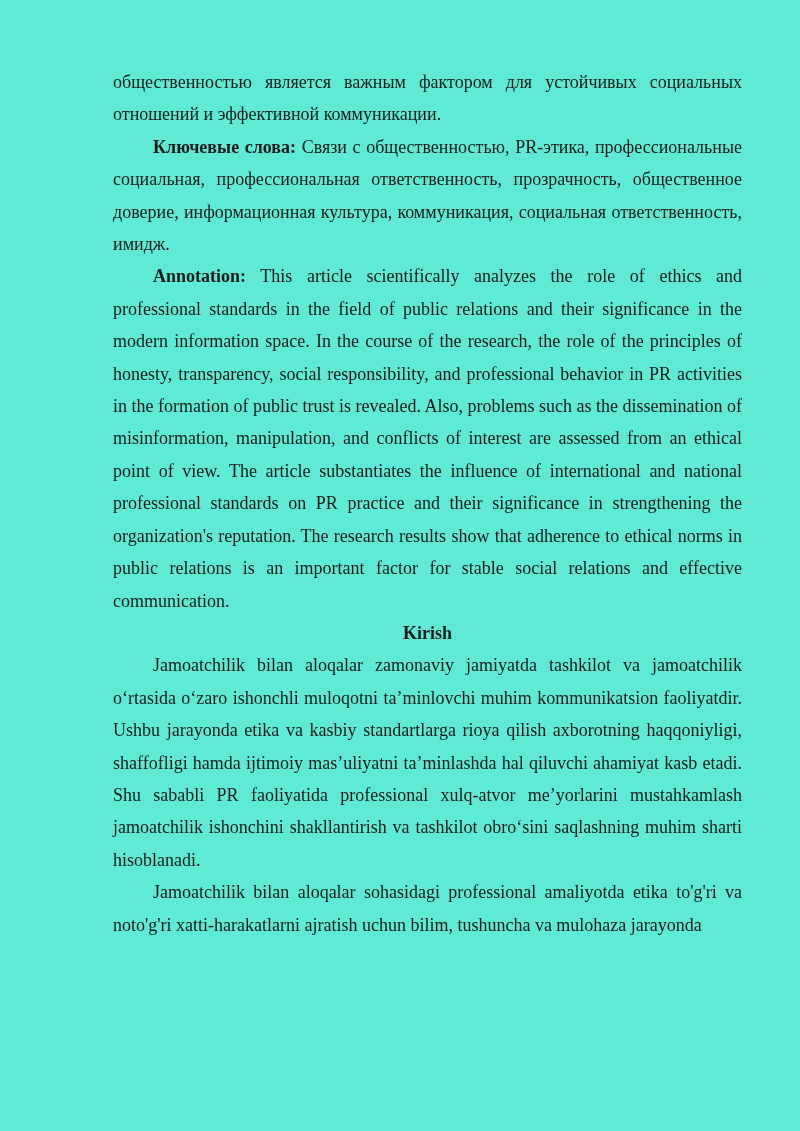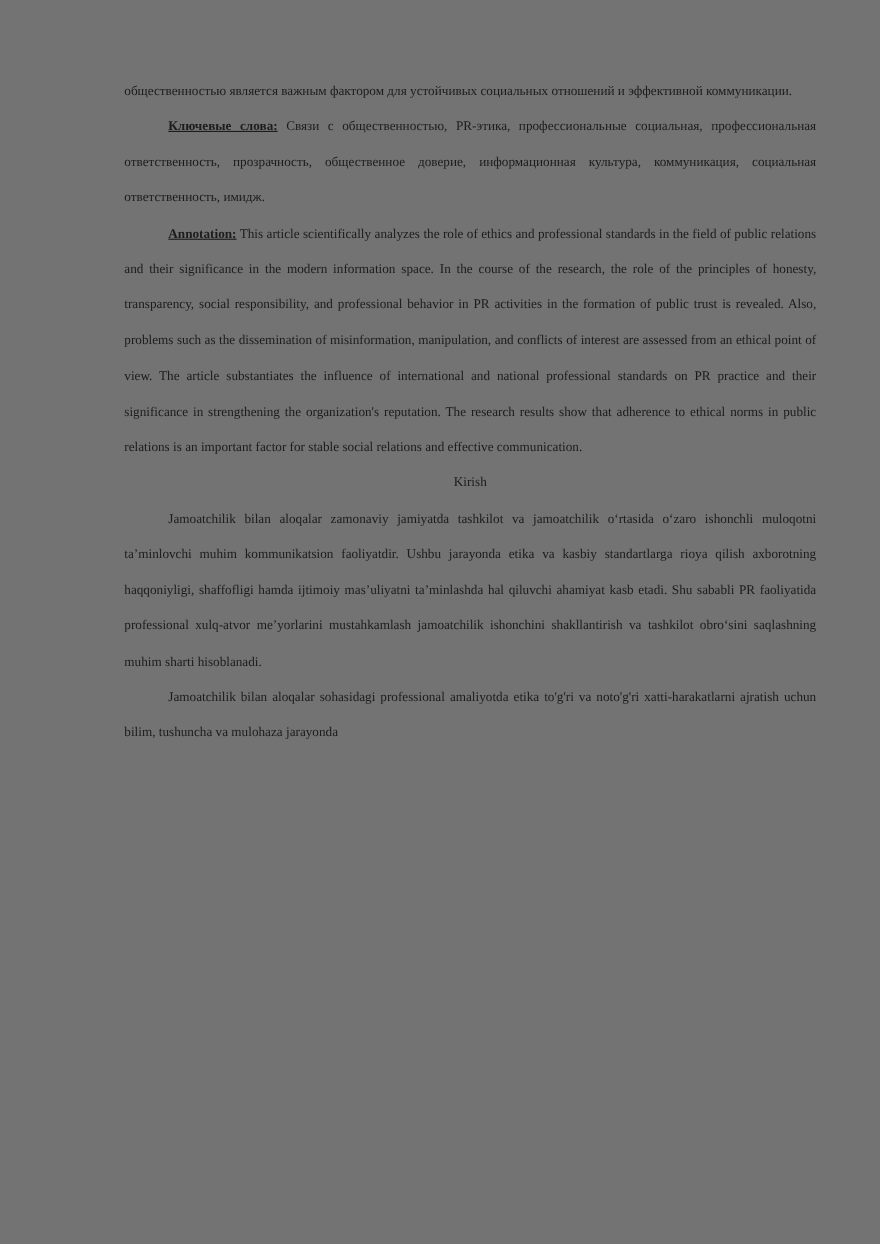--- a/index.html
+++ b/index.html
@@ -5,44 +5,43 @@
   html, body {
     margin: 0;
     padding: 0;
     background: #ffffff;
   }
   .page {
     position: relative;
     width: 800px;
     height: 1131px;
     box-sizing: border-box;
-    background: #737373;
+    background: #5eead4;
     color: #1c1c1c;
     padding: 66px 58px 40px 113px;
     font-family: "Liberation Serif", "DejaVu Serif", serif;
-    font-size: 12px;
+    font-size: 18px;
     line-height: 32.4px;
     overflow: hidden;
   }
   .para {
     margin: 0;
     text-align: justify;
     text-justify: inter-word;
   }
   .para.indent {
     text-indent: 40px;
   }
   .lead {
     font-weight: bold;
-    text-decoration: underline;
   }
   .heading {
     margin: 0;
     text-align: center;
-    font-weight: normal;
+    font-weight: bold;
   }
 </style>
 </head>
 <body>
 
 <div class="page">
 
   <p class="para"><span>общественностью является важным фактором для устойчивых социальных отношений и эффективной коммуникации.</span></p>
 
   <p class="para indent"><b class="lead">Ключевые слова:</b><span> Связи с общественностью, PR-этика, профессиональные социальная, профессиональная ответственность, прозрачность, общественное доверие, информационная культура, коммуникация, социальная ответственность, имидж.</span></p>

